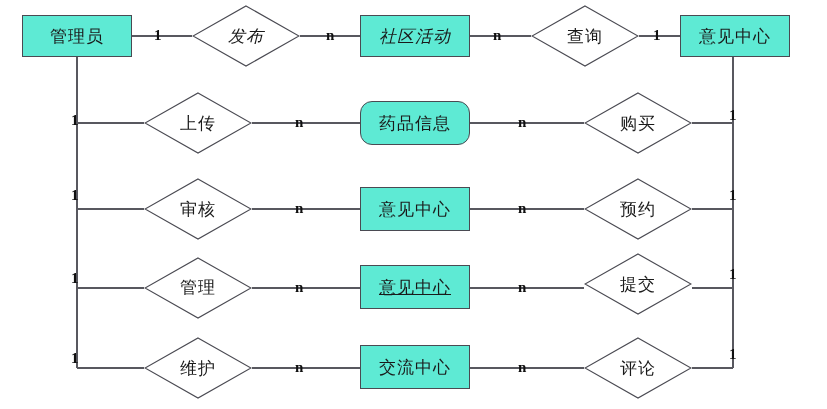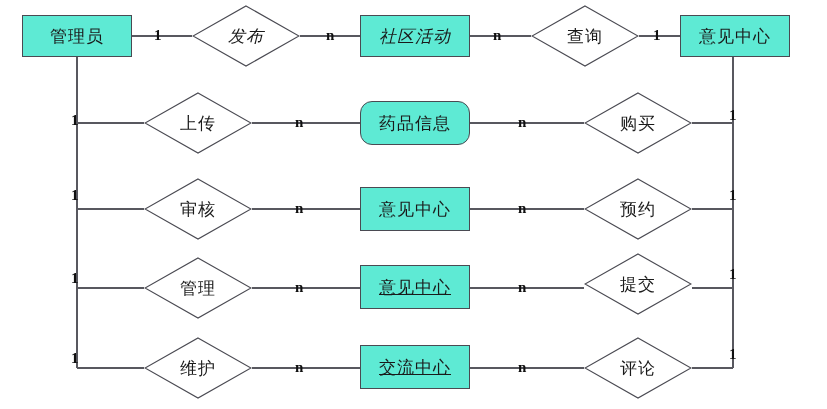--- a/index.html
+++ b/index.html
@@ -113,21 +113,21 @@
       </div>
       <div class="entity" style="left: 360px; top: 101px; width: 110px; height: 44px; border-radius: 12px;">
         <span>药品信息</span>
       </div>
       <div class="entity" style="left: 360px; top: 187px; width: 110px; height: 44px;">
         <span>意见中心</span>
       </div>
       <div class="entity" style="left: 360px; top: 265px; width: 110px; height: 44px; text-decoration: underline;">
         <span>意见中心</span>
       </div>
-      <div class="entity" style="left: 360px; top: 345px; width: 110px; height: 44px; text-decoration: underline;">
+      <div class="entity" style="left: 360px; top: 345px; width: 110px; height: 44px;">
         <span>交流中心</span>
       </div>
       <div class="diamond-wrap" style="left: 192px; top: 5px; width: 108px; height: 62px; font-style: italic;">
         <svg width="108" height="62" viewBox="0 0 108 62">
           <polygon points="54,1 107,31 54,61 1,31" fill="#ffffff" stroke="#4a4a52" stroke-width="1.2"></polygon>
         </svg>
         <div class="diamond-label">发布</div>
       </div>
       <div class="diamond-wrap" style="left: 531px; top: 5px; width: 108px; height: 62px;">
         <svg width="108" height="62" viewBox="0 0 108 62">
@@ -152,21 +152,21 @@
           <polygon points="54,1 107,31 54,61 1,31" fill="#ffffff" stroke="#4a4a52" stroke-width="1.2"></polygon>
         </svg>
         <div class="diamond-label">审核</div>
       </div>
       <div class="diamond-wrap" style="left: 584px; top: 178px; width: 108px; height: 62px;">
         <svg width="108" height="62" viewBox="0 0 108 62">
           <polygon points="54,1 107,31 54,61 1,31" fill="#ffffff" stroke="#4a4a52" stroke-width="1.2"></polygon>
         </svg>
         <div class="diamond-label">预约</div>
       </div>
-      <div class="diamond-wrap" style="left: 144px; top: 257px; width: 108px; height: 62px;">
+      <div class="diamond-wrap" style="left: 144px; top: 257px; width: 108px; height: 62px; font-family: Liberation Mono, monospace;">
         <svg width="108" height="62" viewBox="0 0 108 62">
           <polygon points="54,1 107,31 54,61 1,31" fill="#ffffff" stroke="#4a4a52" stroke-width="1.2"></polygon>
         </svg>
         <div class="diamond-label">管理</div>
       </div>
       <div class="diamond-wrap" style="left: 584px; top: 253px; width: 108px; height: 62px; text-align: right;">
         <svg width="108" height="62" viewBox="0 0 108 62">
           <polygon points="54,1 107,31 54,61 1,31" fill="#ffffff" stroke="#4a4a52" stroke-width="1.2"></polygon>
         </svg>
         <div class="diamond-label">提交</div>

